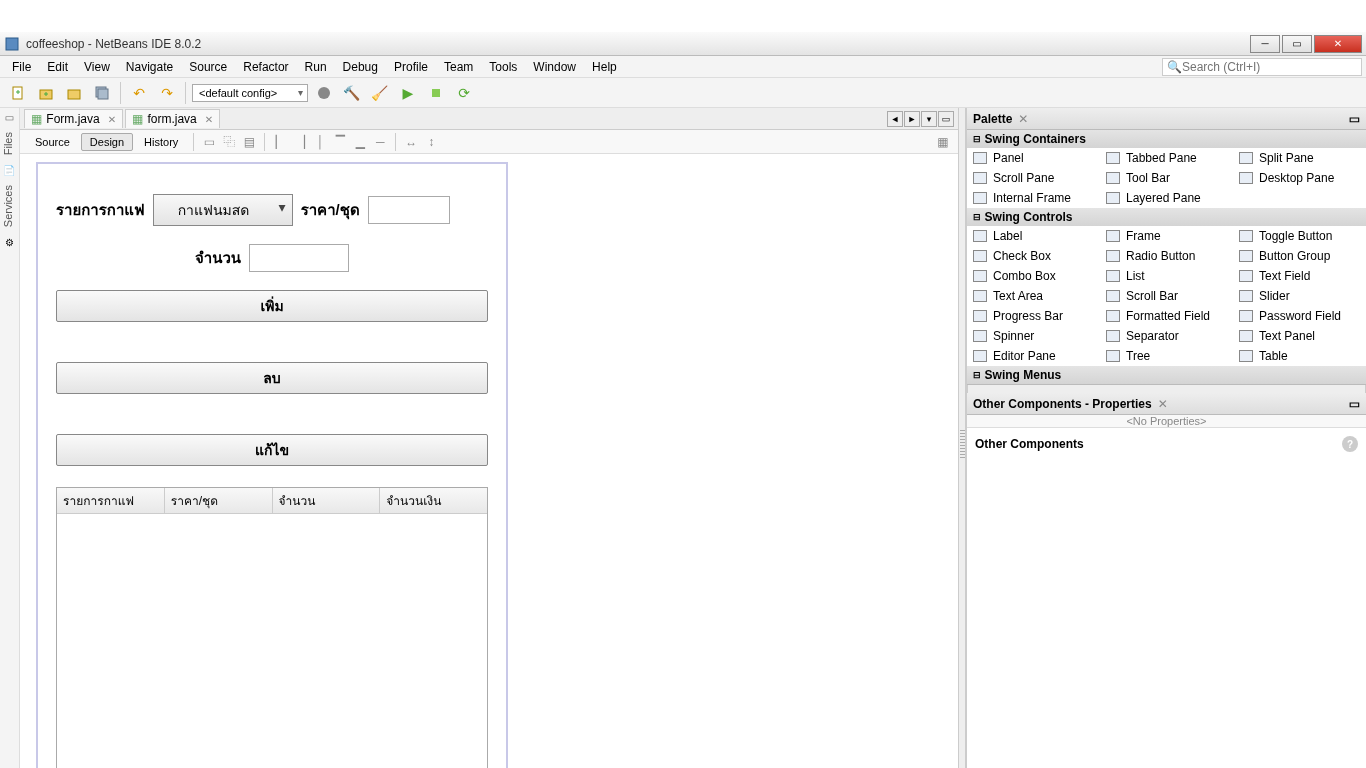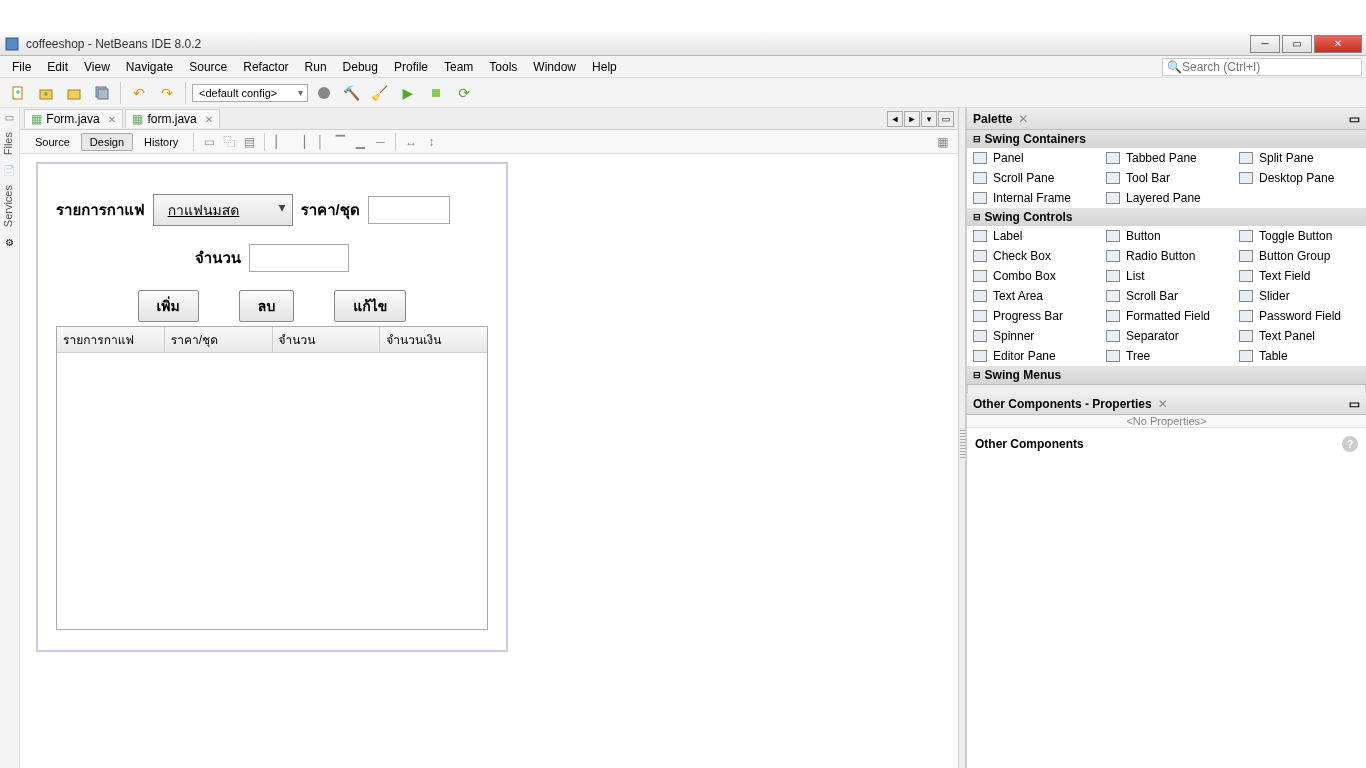--- a/index.html
+++ b/index.html
@@ -31,25 +31,25 @@
 .nav-btns .nb { width:16px; height:16px; border:1px solid #aaa; background:#eee; font-size:9px; display:flex; align-items:center; justify-content:center; }
 .mode-bar { height:24px; background:#f8f8f8; border-bottom:1px solid #ddd; display:flex; align-items:center; padding:0 6px; gap:2px; }
 .mode-btn { padding:2px 8px; font-size:11px; border:1px solid transparent; }
 .mode-btn.active { border:1px solid #aaa; background:#e8e8e8; border-radius:2px; }
 .mode-sep { width:1px; height:18px; background:#ccc; margin:0 4px; }
 .mbtn { width:18px; height:18px; display:flex; align-items:center; justify-content:center; color:#888; }
 .designer { flex:1; background:#fff; position:relative; overflow:hidden; }
 .form-panel { position:absolute; left:16px; top:8px; width:472px; background:#fff; border:2px solid #c8c8e8; padding:30px 18px 20px 18px; }
 .form-row { display:flex; align-items:center; gap:8px; margin-bottom:18px; }
 .form-label { font-size:15px; font-weight:bold; }
-.combo { border:1px solid #888; background:linear-gradient(#f8f8f8,#e4e4e4); padding:4px 22px 4px 14px; font-size:14px; position:relative; width:140px;text-decoration:underline; }
+.combo { border:1px solid #888; background:linear-gradient(#f8f8f8,#e4e4e4); padding:4px 22px 4px 24px; font-size:14px; position:relative; width:140px; }
 .combo:after { content:"▾"; position:absolute; right:6px; color:#444; }
 .txtfield { border:1px solid #aaa; background:#fff; width:82px; height:28px; }
 .txtfield.qty { width:100px; }
-.btn-row { display:flex; justify-content:center; gap:40px; margin:18px 0 4px 0; }
+.btn-row { display:flex; justify-content:center; gap:40px; margin:18px 0 21px 0;flex-direction:column; }
 .swing-btn { border:1px solid #888; background:linear-gradient(#fafafa,#e4e4e4); padding:4px 18px; font-size:14px; font-weight:bold; border-radius:2px; }
 .jtable { border:1px solid #aaa; height:304px; }
 .jtable-header { display:flex; background:linear-gradient(#f8f8f8,#e8e8e8); border-bottom:1px solid #ccc; }
 .jtable-header .th { flex:1; padding:3px 6px; font-size:12px; border-right:1px solid #ccc; }
 .jtable-header .th:last-child { border-right:none; }
 .total-row { text-align:center; font-size:17px; font-weight:bold; margin-top:28px; }
 .splitter { width:8px; background:#eee; border-left:1px solid #ccc; border-right:1px solid #ccc; cursor:col-resize; position:relative; }
 .splitter .grip { position:absolute; top:50%; left:1px; width:5px; height:30px; background:repeating-linear-gradient(#aaa,#aaa 1px,#eee 1px,#eee 3px); transform:translateY(-50%); }
 .right-panel { width:400px; background:#f4f4f4; display:flex; flex-direction:column; border-left:1px solid #ccc; }
 .panel-tab { height:22px; background:linear-gradient(#eee,#ddd); display:flex; align-items:center; padding:0 6px; font-size:11px; font-weight:bold; border-bottom:1px solid #bbb; }
@@ -288,21 +288,21 @@
           <span class="toggle">⊟</span>
           <span>Swing Controls</span>
         </div>
       <div class="palette-grid" id="pal-controls">
           <div class="pal-item">
             <span class="pi"></span>
             <span>Label</span>
           </div>
           <div class="pal-item">
             <span class="pi"></span>
-            <span>Button</span>
+            <span>Frame</span>
           </div>
           <div class="pal-item">
             <span class="pi"></span>
             <span>Toggle Button</span>
           </div>
           <div class="pal-item">
             <span class="pi"></span>
             <span>Check Box</span>
           </div>
           <div class="pal-item">

